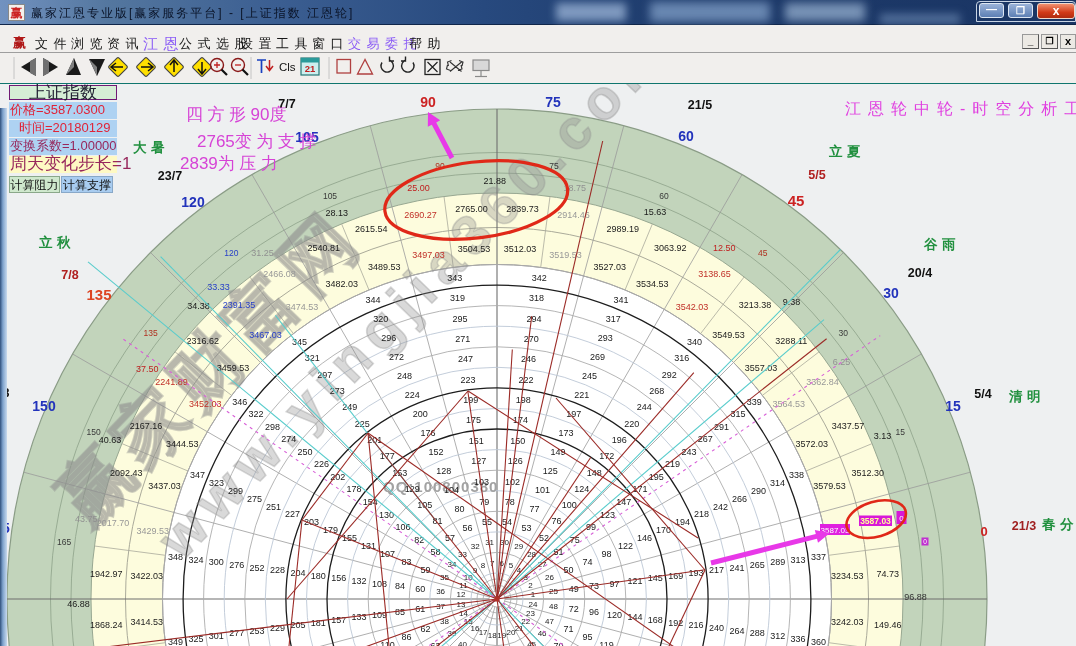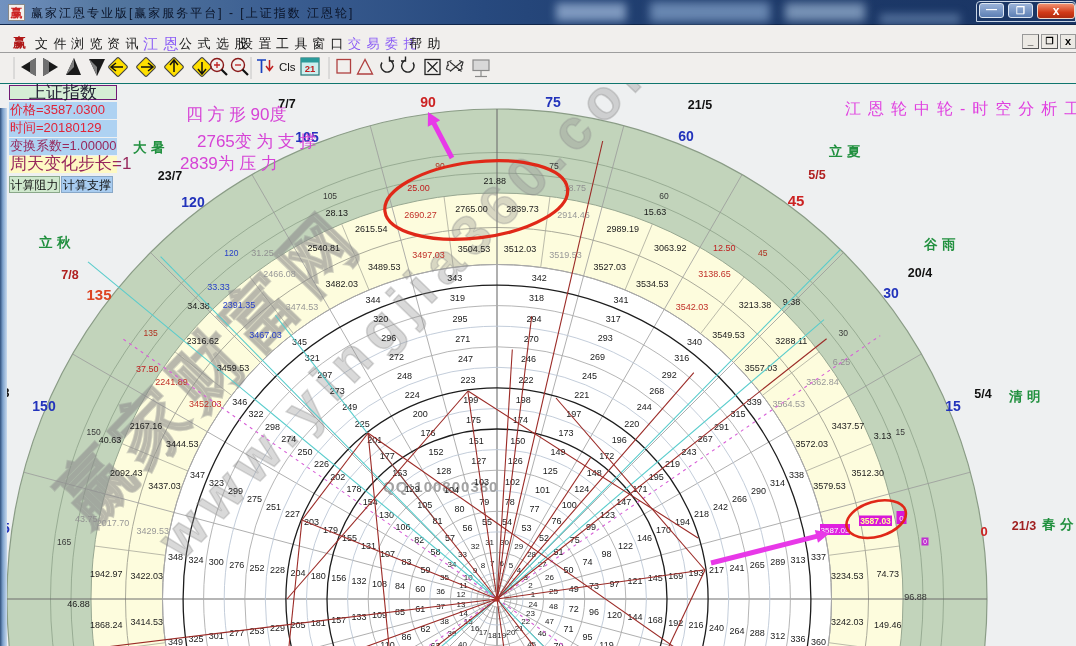--- a/index.html
+++ b/index.html
@@ -549,21 +549,21 @@
       <path d="M427.5 9 l10 10 m0 -10 l-10 10" stroke="#222" stroke-width="1.2"></path>
 <path d="M450 9 l11.5 9.5 m0 -9.5 l-11.5 9.5 m1.5 -11 l-4 1.5 1 4 m10.5 -5.5 l4 1.5 -1 4 m-11.5 4.5 l-4 -1.5 1 -4 m10.5 5.5 l4 -1.5 -1 -4" stroke="#333" stroke-width="1.1" fill="none"></path>
 <rect x="473" y="7" width="16" height="10.5" fill="#d8d8d8" stroke="#8a8a8a" stroke-width="1.2"></rect>
       <line x1="481" y1="17.5" x2="481" y2="23.5" stroke="#8a8a8a" stroke-width="1.2"></line>
       <line x1="475" y1="23.5" x2="487" y2="23.5" stroke="#8a8a8a" stroke-width="1.2"></line>
 </svg>
 </div>
 <div class="abs" style="left:9px;top:85px;width:108px;z-index:11">
   <div style="background:#d5eed5;border:1px solid #701a75;text-align:center;color:#223;height:15px;line-height:14px;font-size:17px">上证指数</div>
   <div style="background:#aed2f2;color:#e02438;height:17px;line-height:16px;margin-top:2px;padding-left:1px;font-size:13px;white-space:nowrap">价格=3587.0300</div>
-  <div style="background:#aed2f2;color:#e02438;height:17px;line-height:16px;margin-top:1px;padding-left:1px;font-size:13px;white-space:nowrap">时间=20180129</div>
+  <div style="background:#aed2f2;color:#e02438;height:17px;line-height:16px;margin-top:1px;padding-left:10px;font-size:13px;white-space:nowrap">时间=20180129</div>
   <div style="background:#aed2f2;color:#97275c;height:17px;line-height:16px;margin-top:1px;padding-left:1px;font-size:13px;white-space:nowrap">变换系数=1.00000</div>
   <div style="background:#fef9c3;color:#97275c;height:17px;line-height:16px;margin-top:1px;padding-left:1px;font-size:17px;white-space:nowrap">周天变化步长=1</div>
   <div style="margin-top:2px;height:17px;white-space:nowrap">
     <span style="display:inline-block;width:51px;height:17px;background:#cfe8cd;border:1px solid #8aa88a;font-size:12px;text-align:center;line-height:16px;color:#111">计算阻力</span><span style="display:inline-block;width:52px;height:17px;background:#a8ccf0;border:1px solid #88a8c8;font-size:12px;text-align:center;line-height:16px;color:#111;margin-left:1px">计算支撑</span>
   </div>
 </div>
 <div class="abs" style="left:0;top:108px;width:7px;height:538px;z-index:9;background:linear-gradient(90deg,#30507c,#7ea2cc 40%,#c8daee)"></div>
 <div class="abs" style="z-index:12;color:#d643d6;font-size:17px;left:186px;top:103px;white-space:nowrap"><span style="letter-spacing:4.5px">四方形</span><span>90</span><span style="letter-spacing:4.5px">度</span></div>
 <div class="abs" style="z-index:12;color:#d643d6;font-size:17px;left:197px;top:130px;white-space:nowrap"><span>2765</span><span style="letter-spacing:4.5px">变为支撑</span></div>
 <div class="abs" style="z-index:12;color:#d643d6;font-size:17px;left:180px;top:152px;white-space:nowrap"><span>2839</span><span style="letter-spacing:4.5px">为压力</span></div>

